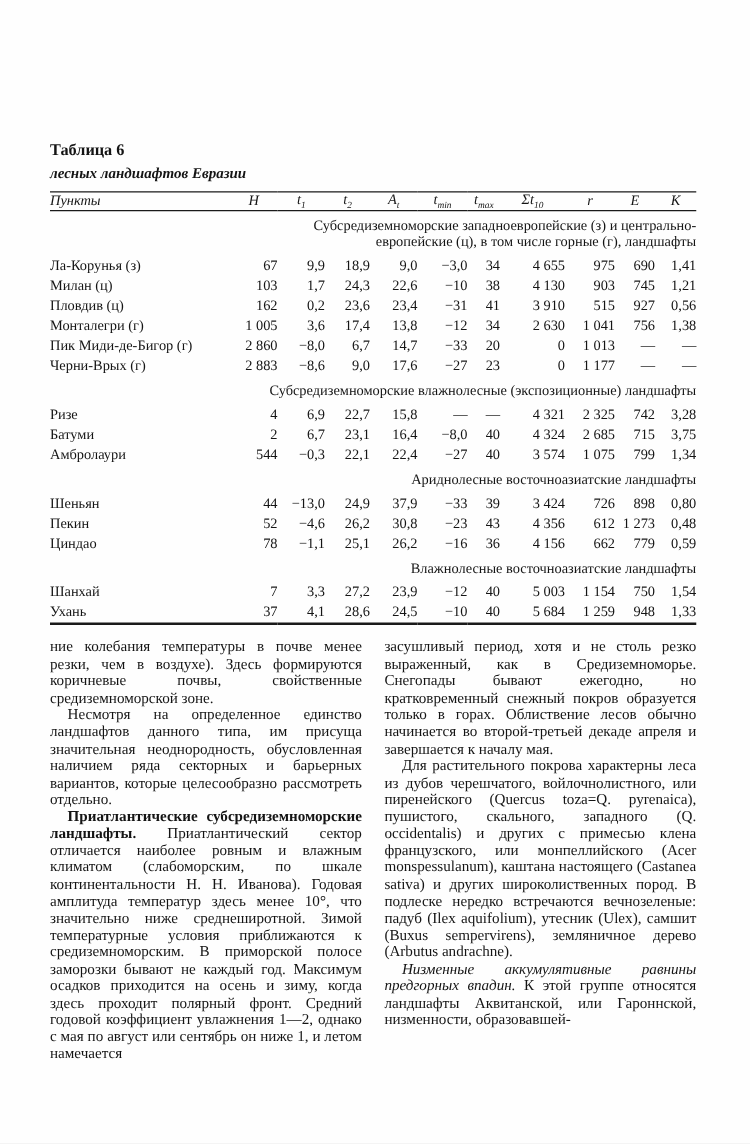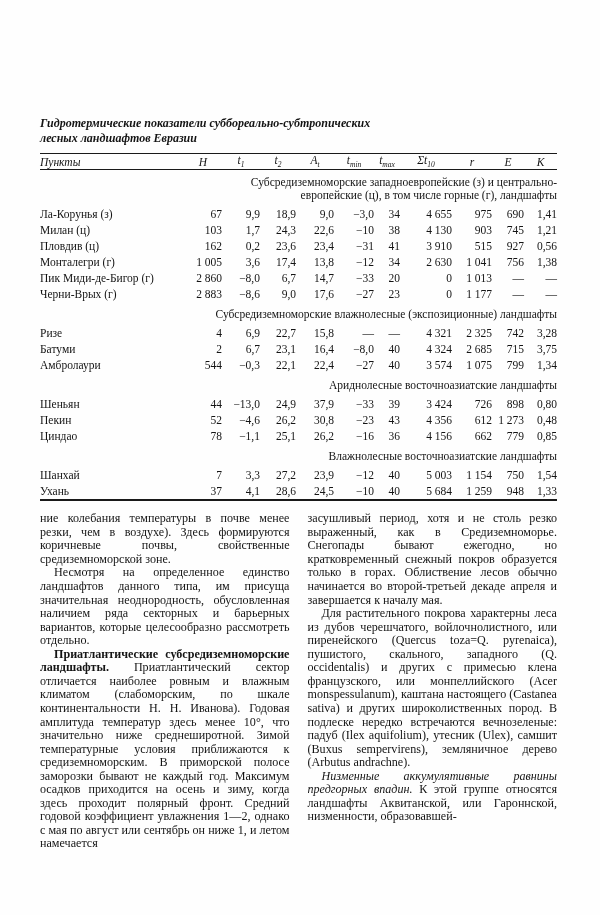--- a/index.html
+++ b/index.html
@@ -37,23 +37,23 @@
   .tcol p.indent{text-indent:14px;}
   .b{font-weight:bold;}
   .bi{font-weight:normal;font-style:italic;}
 </style>
 </head>
 <body>
 
 <div class="page">
   <div class="content">
 
+    <div class="table-label">Таблица 6</div>
 
     <div class="table-caption">
-      <div>Гидротермические показатели суббореально-субтропических</div>
       <div>лесных ландшафтов Евразии</div>
     </div>
 
     <table class="dtable">
       <colgroup id="cols">
           <col style="width: 144px;">
           <col style="width: 38px;">
           <col style="width: 38px;">
           <col style="width: 36px;">
           <col style="width: 38px;">
@@ -236,21 +236,21 @@
             <td class="lbl">Циндао</td>
             <td class="num">78</td>
             <td class="num">−1,1</td>
             <td class="num">25,1</td>
             <td class="num">26,2</td>
             <td class="num">−16</td>
             <td class="num">36</td>
             <td class="num">4 156</td>
             <td class="num">662</td>
             <td class="num">779</td>
-            <td class="num">0,85</td>
+            <td class="num">0,59</td>
           </tr>
           <tr class="group-row">
             <td colspan="11">Влажнолесные восточноазиатские ландшафты</td>
           </tr>
           <tr class="data-row">
             <td class="lbl">Шанхай</td>
             <td class="num">7</td>
             <td class="num">3,3</td>
             <td class="num">27,2</td>
             <td class="num">23,9</td>

